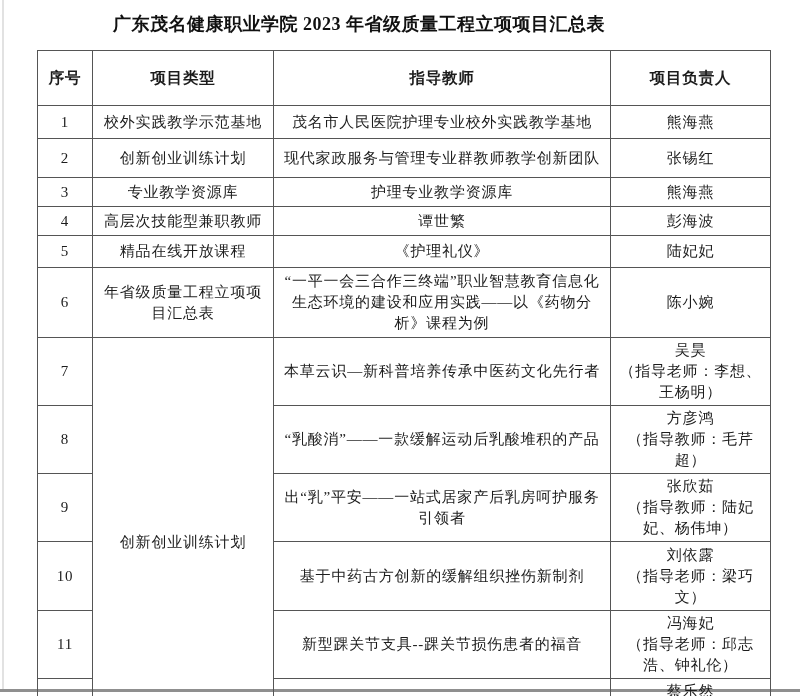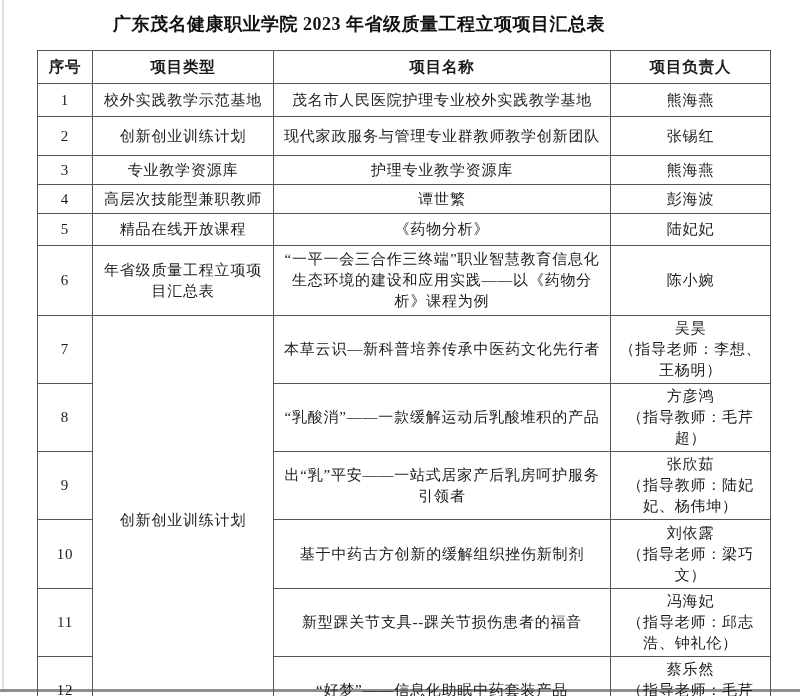--- a/index.html
+++ b/index.html
@@ -88,24 +88,24 @@
   <div class="doc-title">广东茂名健康职业学院 2023 年省级质量工程立项项目汇总表</div>
 
   <table class="summary-table">
     <colgroup>
       <col class="c-no">
         <col class="c-type">
         <col class="c-name">
         <col class="c-leader">
     </colgroup>
     <tbody>
-      <tr style="height:33px;">
+      <tr style="height:55px;">
         <th>序号</th>
         <th>项目类型</th>
-        <th>项目名称</th>
+        <th>指导教师</th>
         <th>项目负责人</th>
       </tr>
 
       <tr style="height:33px;">
         <td class="serial-cell">1</td>
         <td>校外实践教学示范基地</td>
         <td>茂名市人民医院护理专业校外实践教学基地</td>
         <td class="leader-cell">熊海燕</td>
       </tr>
 
@@ -126,21 +126,21 @@
       <tr style="height:29px;">
         <td class="serial-cell">4</td>
         <td>高层次技能型兼职教师</td>
         <td>谭世繁</td>
         <td class="leader-cell">彭海波</td>
       </tr>
 
       <tr style="height:32px;">
         <td class="serial-cell">5</td>
         <td>精品在线开放课程</td>
-        <td>《药物分析》</td>
+        <td>《护理礼仪》</td>
         <td class="leader-cell">陆妃妃</td>
       </tr>
 
       <tr style="height:70px;">
         <td class="serial-cell">6</td>
         <td>年省级质量工程立项项目汇总表</td>
         <td>“一平一会三合作三终端”职业智慧教育信息化生态环境的建设和应用实践——以《药物分析》课程为例</td>
         <td class="leader-cell">陈小婉</td>
       </tr>
 

